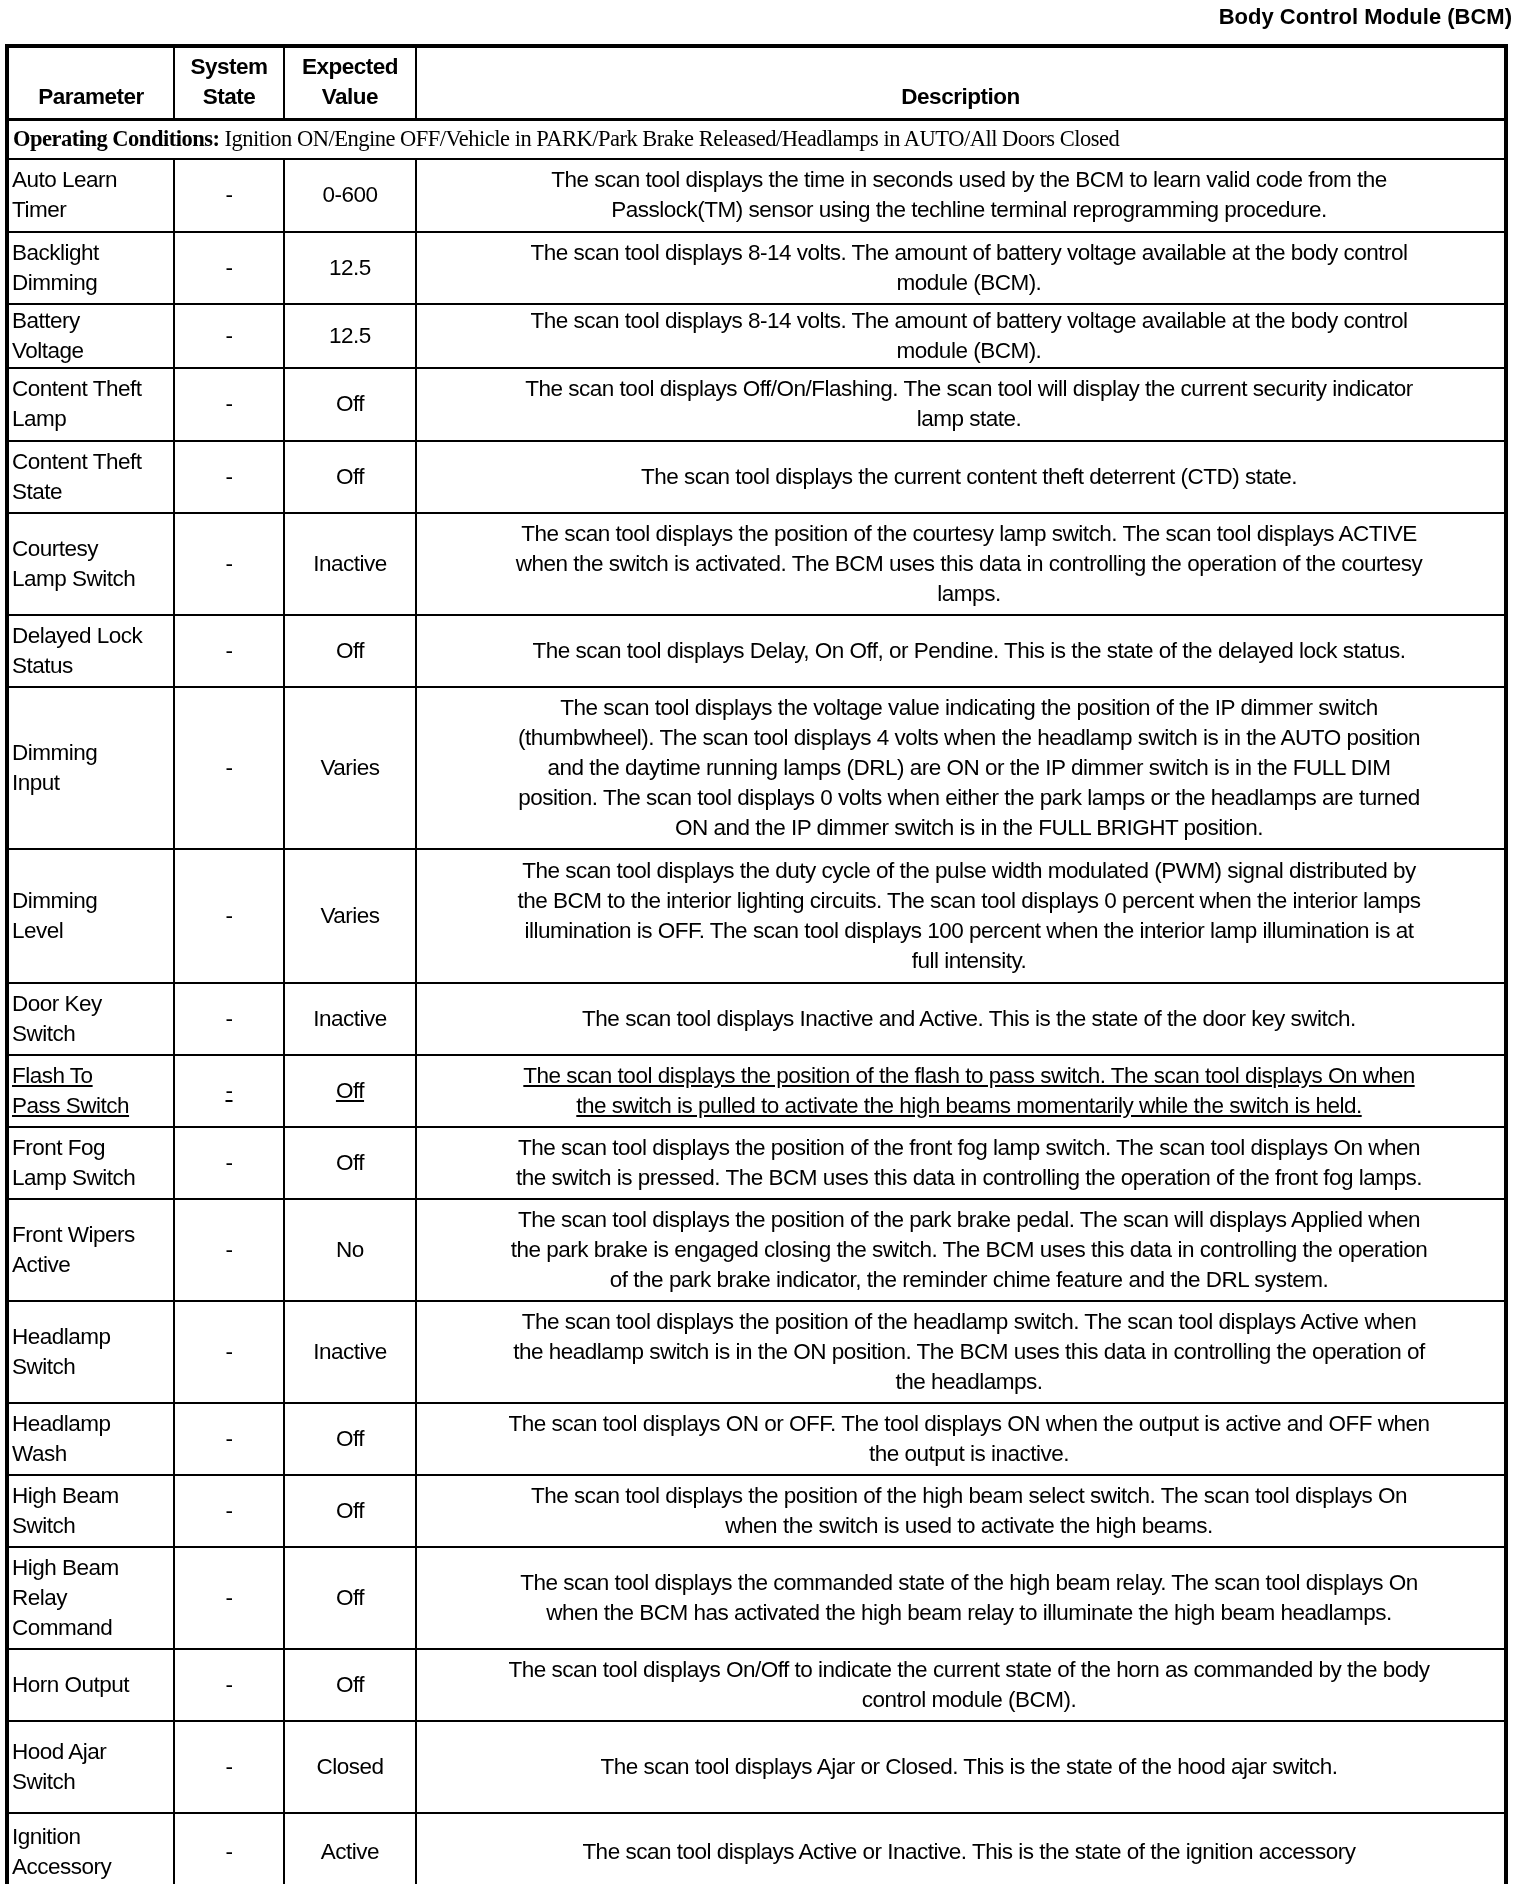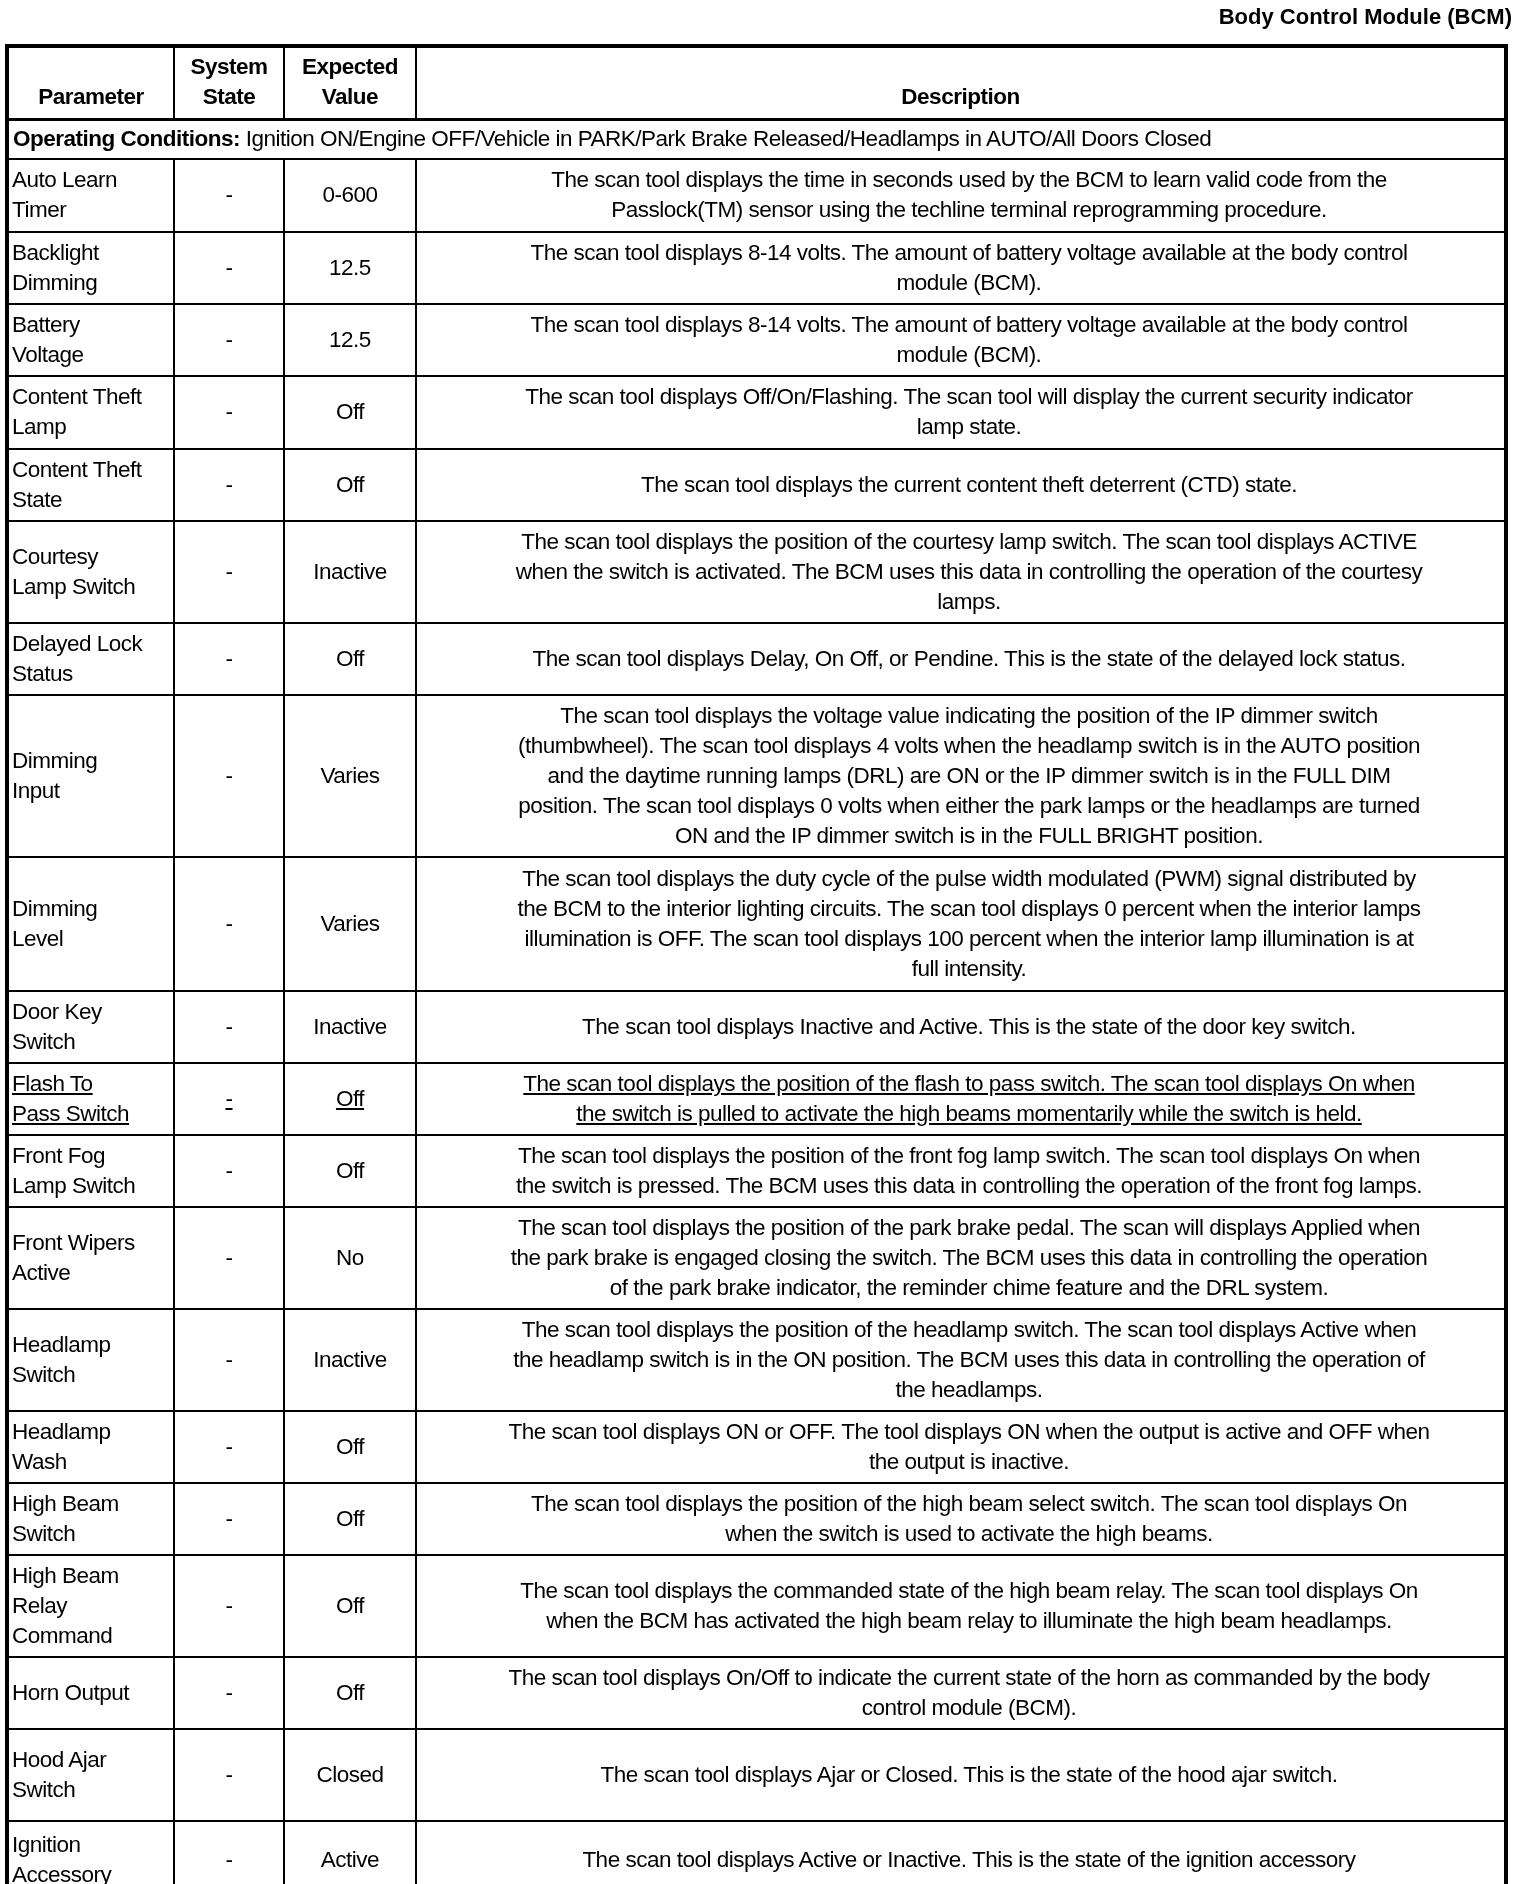--- a/index.html
+++ b/index.html
@@ -8,21 +8,21 @@
   .title { position: absolute; left: 0; width: 1512px; top: 2px; text-align: right;
            font-weight: bold; font-size: 22px; line-height: 30px; }
   table { position: absolute; left: 5px; top: 44px; width: 1503px;
           border-collapse: collapse; table-layout: fixed; border: 4px solid #000; }
   col.c1 { width: 167px; } col.c2 { width: 110px; } col.c3 { width: 132px; } col.c4 { width: auto; }
   th, td { border: 2px solid #000; padding: 0 4px; vertical-align: middle;
            font-size: 22.5px; line-height: 30px; letter-spacing: -0.5px; }
   th { font-weight: bold; text-align: center; vertical-align: bottom; padding-bottom: 6px; }
   thead tr { height: 73px; }
   thead th { border-bottom: 3px solid #000; }
-  tr.cond td { height: 37px; text-align: left; padding-left: 4px; }
+  tr.cond td { height: 37px; text-align: left; padding-left: 4px; font-family: Liberation Serif, serif; }
   tr.cond b { font-weight: bold; }
   td.param { text-align: left; padding-left: 3px; }
   td.state, td.value { text-align: center; }
   td.desc { text-align: center; padding-left: 21px; }
   .line { display: block; white-space: nowrap; }
 </style>
 </head>
 <body>
 
 <div class="title">Body Control Module (BCM)</div>
@@ -69,21 +69,21 @@
           <span class="line">Backlight</span>
           <span class="line">Dimming</span>
         </td>
         <td class="state">-</td>
         <td class="value">12.5</td>
         <td class="desc">
           <span class="line">The scan tool displays 8-14 volts. The amount of battery voltage available at the body control</span>
           <span class="line">module (BCM).</span>
         </td>
       </tr>
-      <tr style="height: 72px;">
+      <tr style="height: 64px;">
         <td class="param">
           <span class="line">Battery</span>
           <span class="line">Voltage</span>
         </td>
         <td class="state">-</td>
         <td class="value">12.5</td>
         <td class="desc">
           <span class="line">The scan tool displays 8-14 volts. The amount of battery voltage available at the body control</span>
           <span class="line">module (BCM).</span>
         </td>

